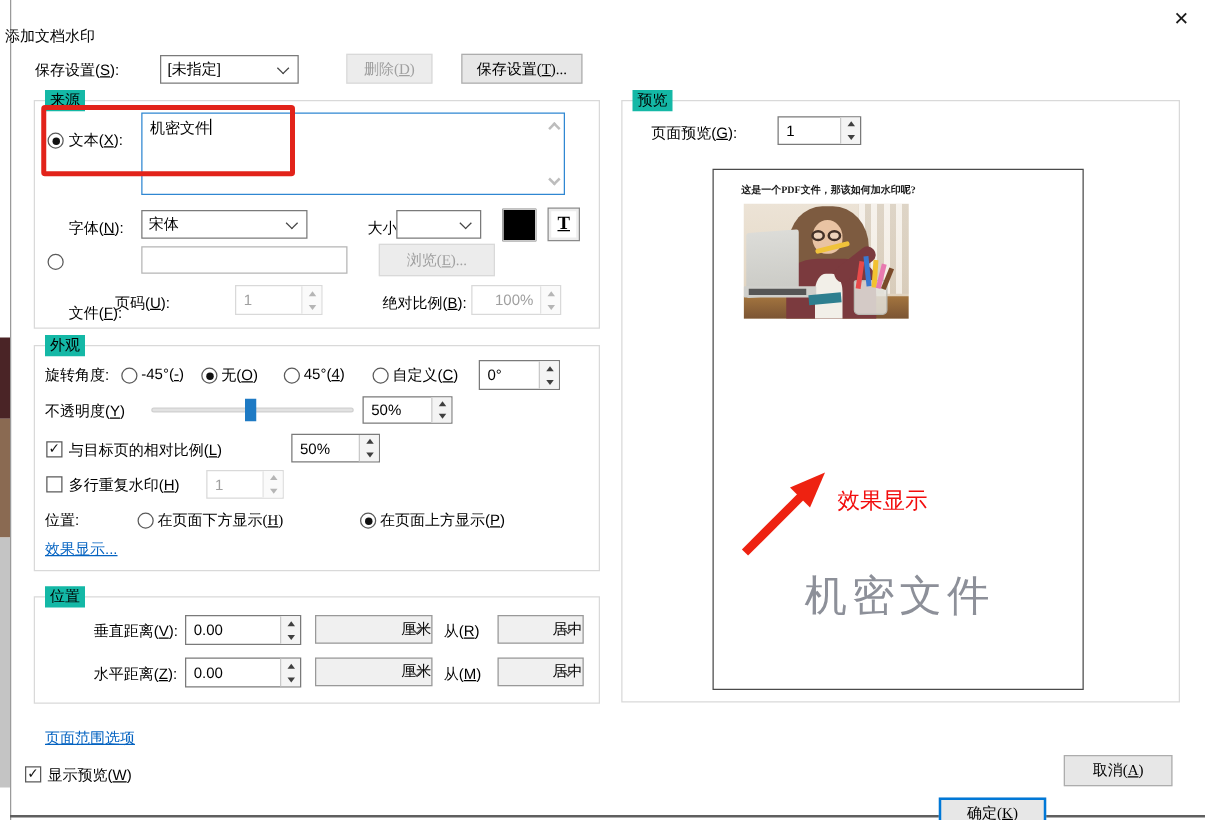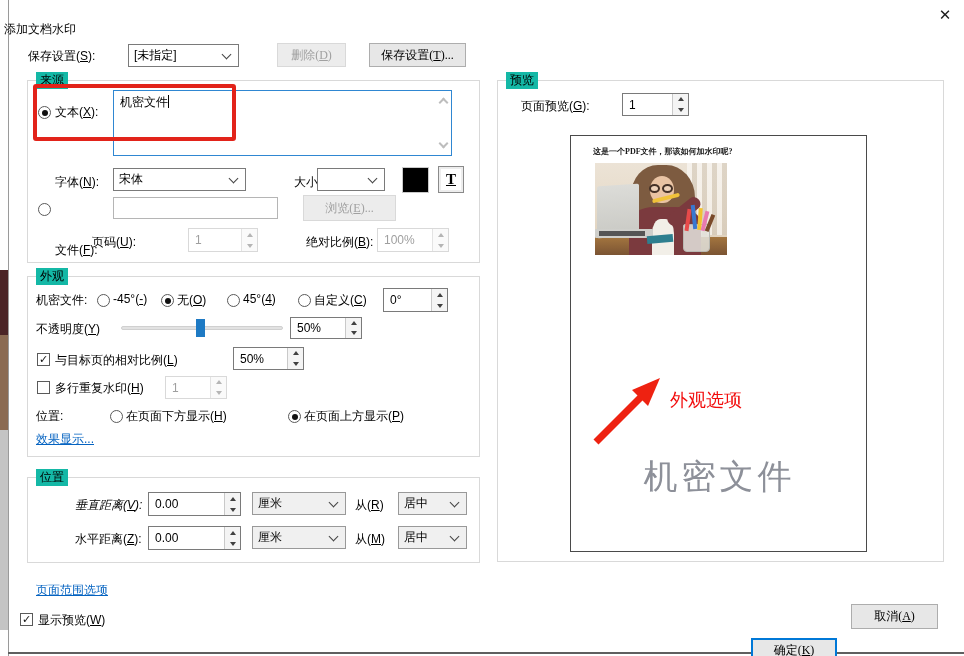--- a/index.html
+++ b/index.html
@@ -9,21 +9,21 @@
   .lbl { white-space:nowrap; }
   
   .group { border:1px solid #d9d9d9; position:absolute; }
   .legend { position:absolute; top:-9px; left:8px; background:#14b8a6; padding:0 4px; white-space:nowrap; }
   
   .btn { border:1px solid #adadad; background:#e7e7e7; text-align:center; font-size:12px; display:flex; align-items:center; justify-content:center; white-space:nowrap; cursor:default;font-family:Liberation Serif, serif; }
   .btn.default { border:2px solid #0078d7; }
   .btn.disabled { border:1px solid #d9d9d9; background:#ececec; color:#a0a0a0; }
   
   .combo { border:1px solid #7a7a7a; background:#fff; display:flex; align-items:center; padding-left:5px; position:absolute; }
-  .combo.gray { background:#f0f0f0; border-color:#999; }
+  .combo.gray { background:#f0f0f0; border-color:#999;justify-content:flex-end; }
   .combo .chev { position:absolute; right:8px; top:6px; width:7px; height:7px; border-left:1.5px solid #444; border-top:1.5px solid #444; transform:rotate(225deg); }
   
   .spin { border:1px solid #7a7a7a; background:#fff; position:absolute; display:flex; }
   .spin .val { flex:1; display:flex; align-items:center; padding-left:6px; overflow:hidden; }
   .spin .btns { width:16px; border-left:1px solid #c9c9c9; display:flex; flex-direction:column; background:#f4f4f4; }
   .spin .cell { flex:1; display:flex; align-items:center; justify-content:center; }
   .tri-up { width:0; height:0; border-left:3.5px solid transparent; border-right:3.5px solid transparent; border-bottom:4px solid #404040; }
   .tri-dn { width:0; height:0; border-left:3.5px solid transparent; border-right:3.5px solid transparent; border-top:4px solid #404040; }
   .spin.disabled { border-color:#d9d9d9; color:#9f9f9f; }
   .spin.disabled .btns { border-left-color:#e3e3e3; background:#fafafa; }
@@ -104,37 +104,37 @@
   <span class="btns">
       <span class="cell">
         <span class="tri-up"></span>
       </span>
       <span class="cell">
         <span class="tri-dn"></span>
       </span>
     </span>
 </div>
 <div class="abs lbl mn" style="left:294px;top:234px;margin-left:12px;">绝对比例(<u>B</u>):</div>
-<div class="spin disabled" style="left:377px;top:228px;width:72px;height:24px;">
+<div class="spin disabled" style="left:377px;top:228px;width:72px;height:24px;padding-left:12px;">
   <span class="val">100%</span>
   <span class="btns">
       <span class="cell">
         <span class="tri-up"></span>
       </span>
       <span class="cell">
         <span class="tri-dn"></span>
       </span>
     </span>
 </div>
 
 <div class="group" style="left:27px;top:276px;width:453px;height:181px;">
   <span class="legend">外观</span>
 </div>
 
-<div class="abs lbl" style="left:36px;top:292px;">机密文件:</div>
+<div class="abs lbl" style="left:36px;top:292px;">旋转角度:</div>
 <div class="radio" style="left:97px;top:294px;"></div>
 <div class="abs lbl mn" style="left:113px;top:292px;">-45°(<u>-</u>)</div>
 <div class="radio sel" style="left:161px;top:294px;"></div>
 <div class="abs lbl mn" style="left:177px;top:292px;">无(<u>O</u>)</div>
 <div class="radio" style="left:227px;top:294px;"></div>
 <div class="abs lbl mn" style="left:243px;top:292px;">45°(<u>4</u>)</div>
 <div class="radio" style="left:298px;top:294px;"></div>
 <div class="abs lbl mn" style="left:314px;top:292px;">自定义(<u>C</u>)</div>
 <div class="spin" style="left:383px;top:288px;width:65px;height:24px;">
   <span class="val">0°</span>
@@ -186,31 +186,31 @@
         <span class="tri-up"></span>
       </span>
       <span class="cell">
         <span class="tri-dn"></span>
       </span>
     </span>
 </div>
 
 <div class="abs lbl" style="left:36px;top:408px;">位置:</div>
 <div class="radio" style="left:110px;top:410px;"></div>
-<div class="abs lbl mn" style="left:126px;top:408px;">在页面下方显示(<u>H</u>)</div>
+<div class="abs lbl mn" style="left:126px;top:408px;font-family:Liberation Serif, serif;">在页面下方显示(<u>H</u>)</div>
 <div class="radio sel" style="left:288px;top:410px;"></div>
 <div class="abs lbl mn" style="left:304px;top:408px;">在页面上方显示(<u>P</u>)</div>
 
 <div class="abs link" style="left:36px;top:431px;">效果显示...</div>
 
 <div class="group" style="left:27px;top:477px;width:453px;height:86px;">
   <span class="legend">位置</span>
 </div>
 
-<div class="abs lbl mn" style="left:75px;top:497px;font-style:italic;">垂直距离(<u>V</u>):</div>
+<div class="abs lbl mn" style="left:75px;top:497px;">垂直距离(<u>V</u>):</div>
 <div class="spin" style="left:148px;top:492px;width:93px;height:24px;">
   <span class="val">0.00</span>
   <span class="btns">
       <span class="cell">
         <span class="tri-up"></span>
       </span>
       <span class="cell">
         <span class="tri-dn"></span>
       </span>
     </span>
@@ -294,16 +294,16 @@
     <div style="left:113px;bottom:23px;width:4px;height:18px;background:#7a4a2a;transform:rotate(22deg);"></div>
   </div>
 
   <div class="abs" style="left:0;top:318px;width:297px;text-align:center;font-family:'Liberation Serif','DejaVu Serif',serif;font-size:34px;color:#8d9099;letter-spacing:4px;">机密文件</div>
 </div>
 
 <svg class="abs" style="left:588px;top:372px;" width="82" height="76" viewBox="0 0 82 76">
   <line x1="8" y1="70" x2="54" y2="24" stroke="#ee2211" stroke-width="7"></line>
   <polygon points="72,6 44,18 60,34" fill="#ee2211"></polygon>
 </svg>
-<div class="abs lbl" style="left:670px;top:388px;font-size:18px;color:#f20d0d;">外观选项</div>
+<div class="abs lbl" style="left:670px;top:388px;font-size:18px;color:#f20d0d;">效果显示</div>
 
 <div class="btn default abs mn" style="left:751px;top:604px;width:86px;height:25px;margin-top:34px;">确定(<u>K</u>)</div>
 <div class="btn abs mn" style="left:851px;top:604px;width:87px;height:25px;">取消(<u>A</u>)</div>
 
 </body></html>

